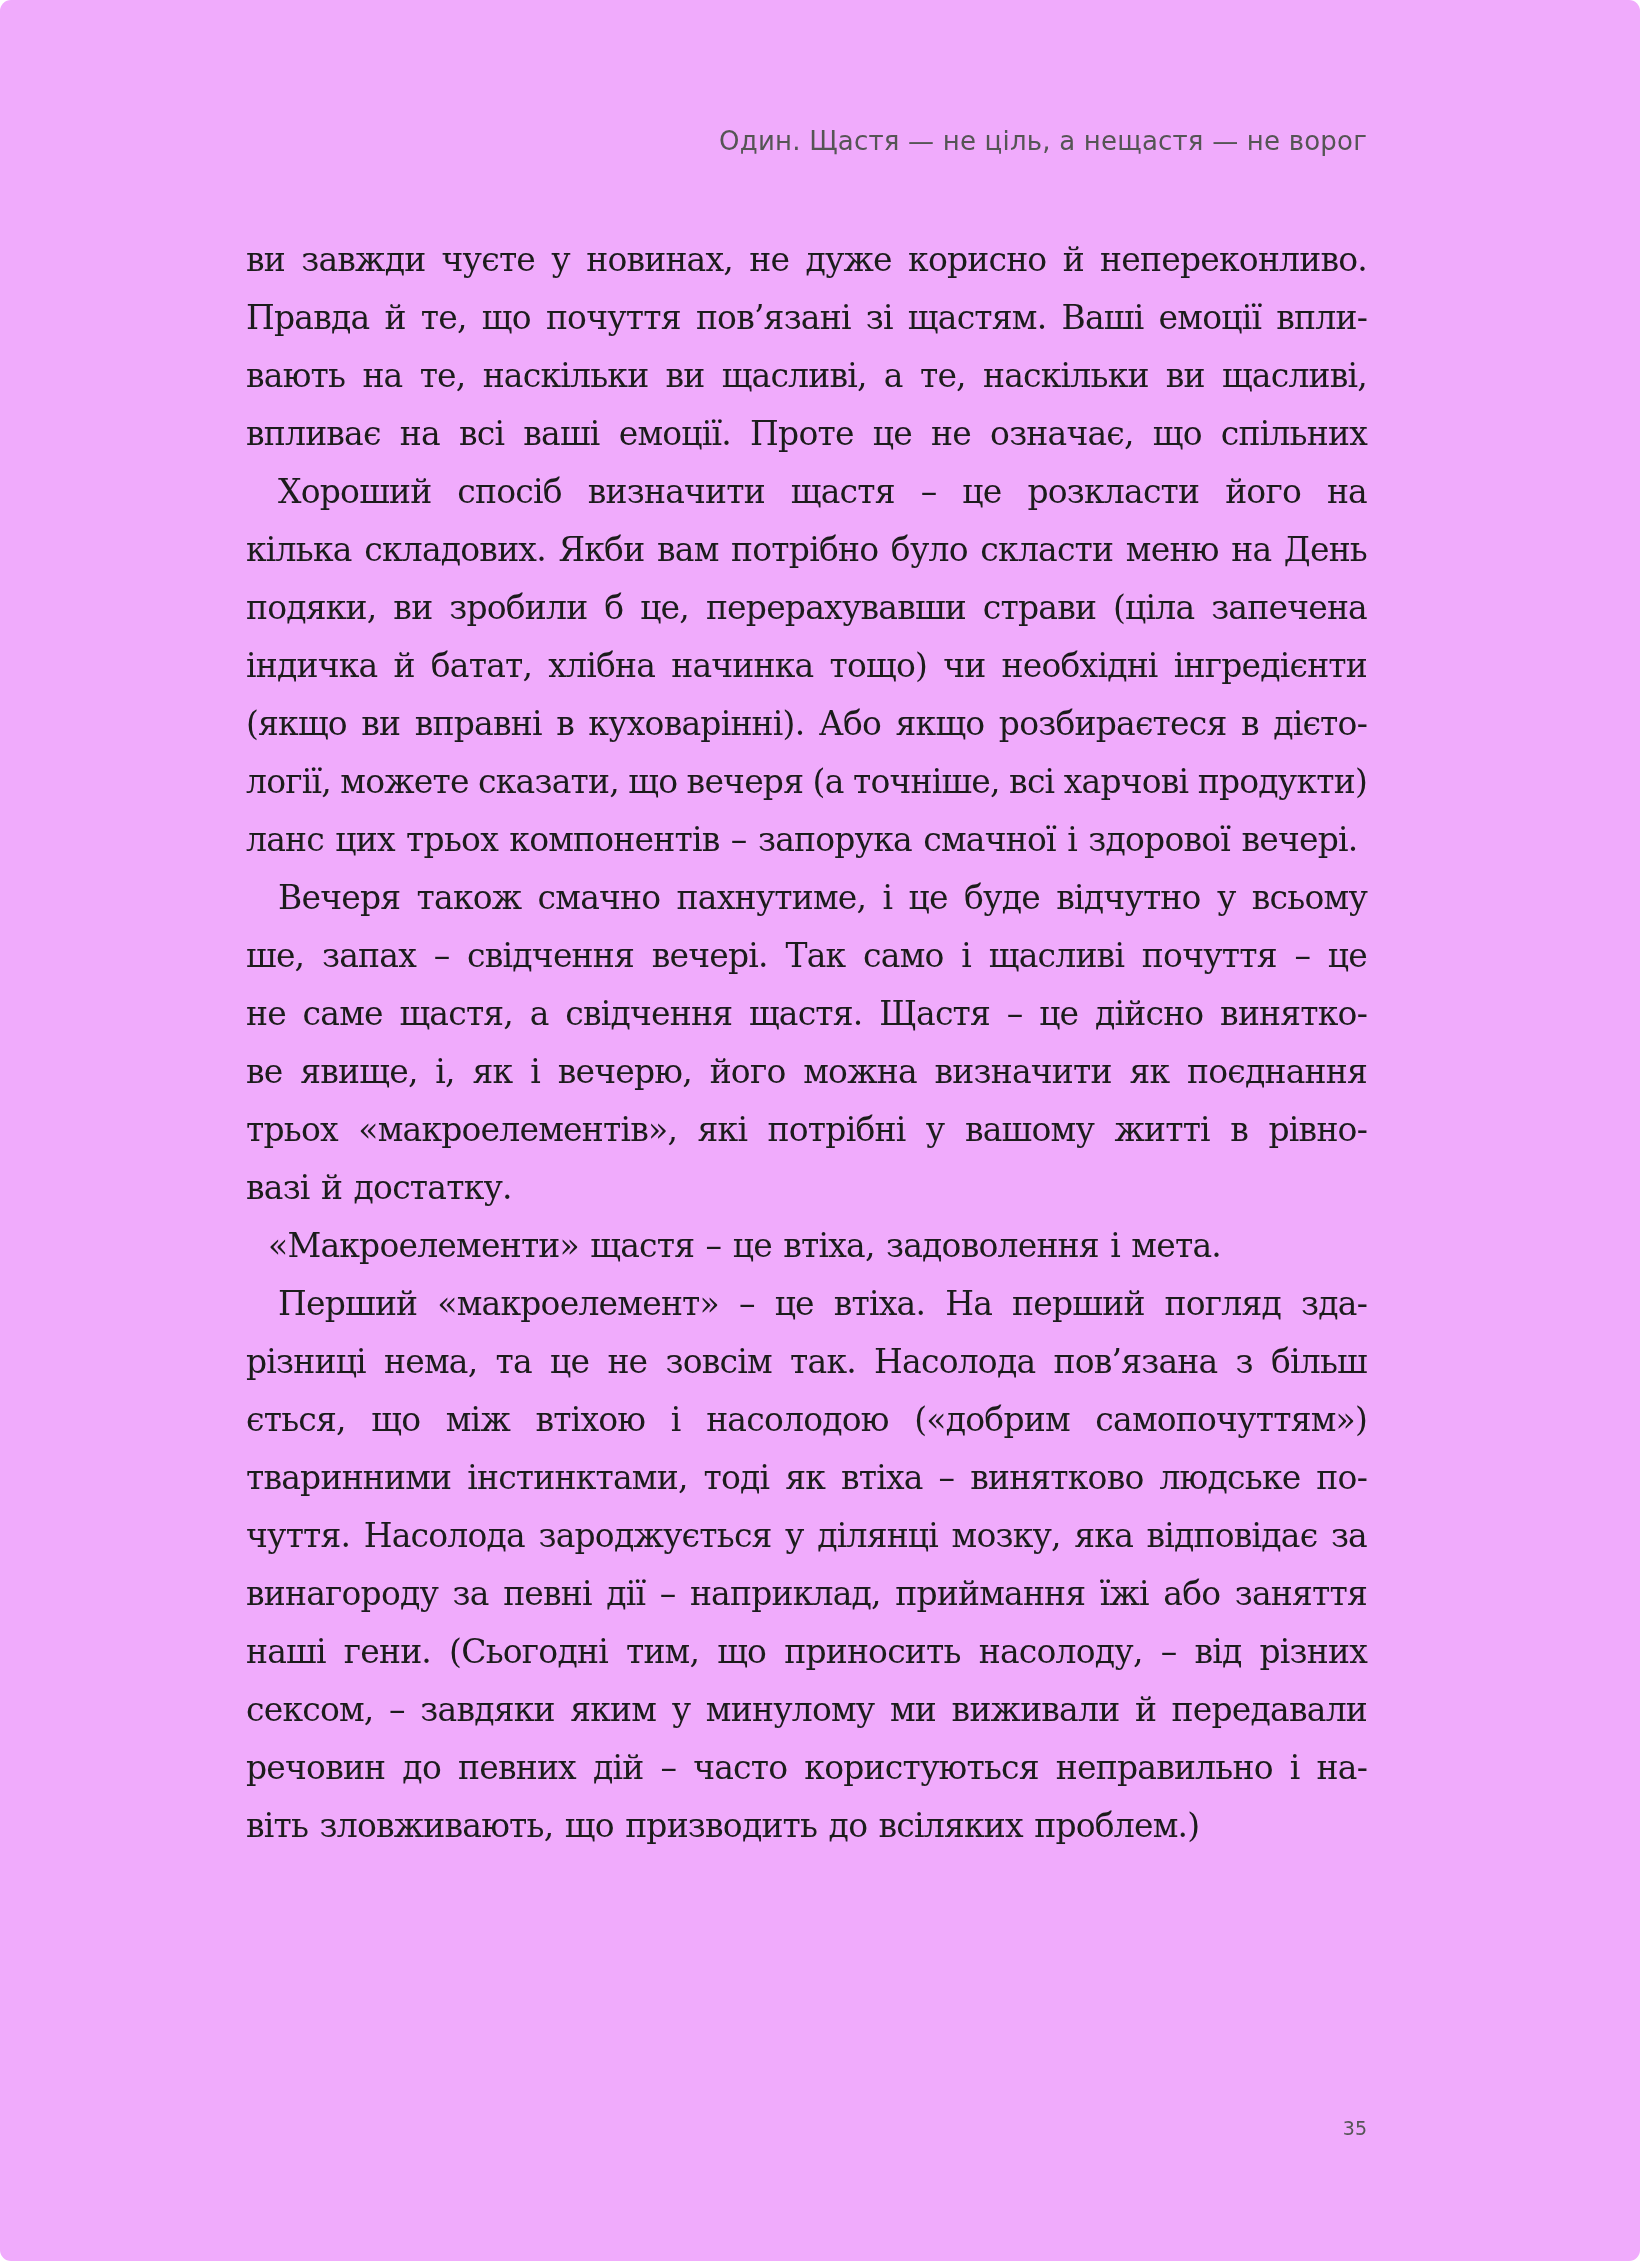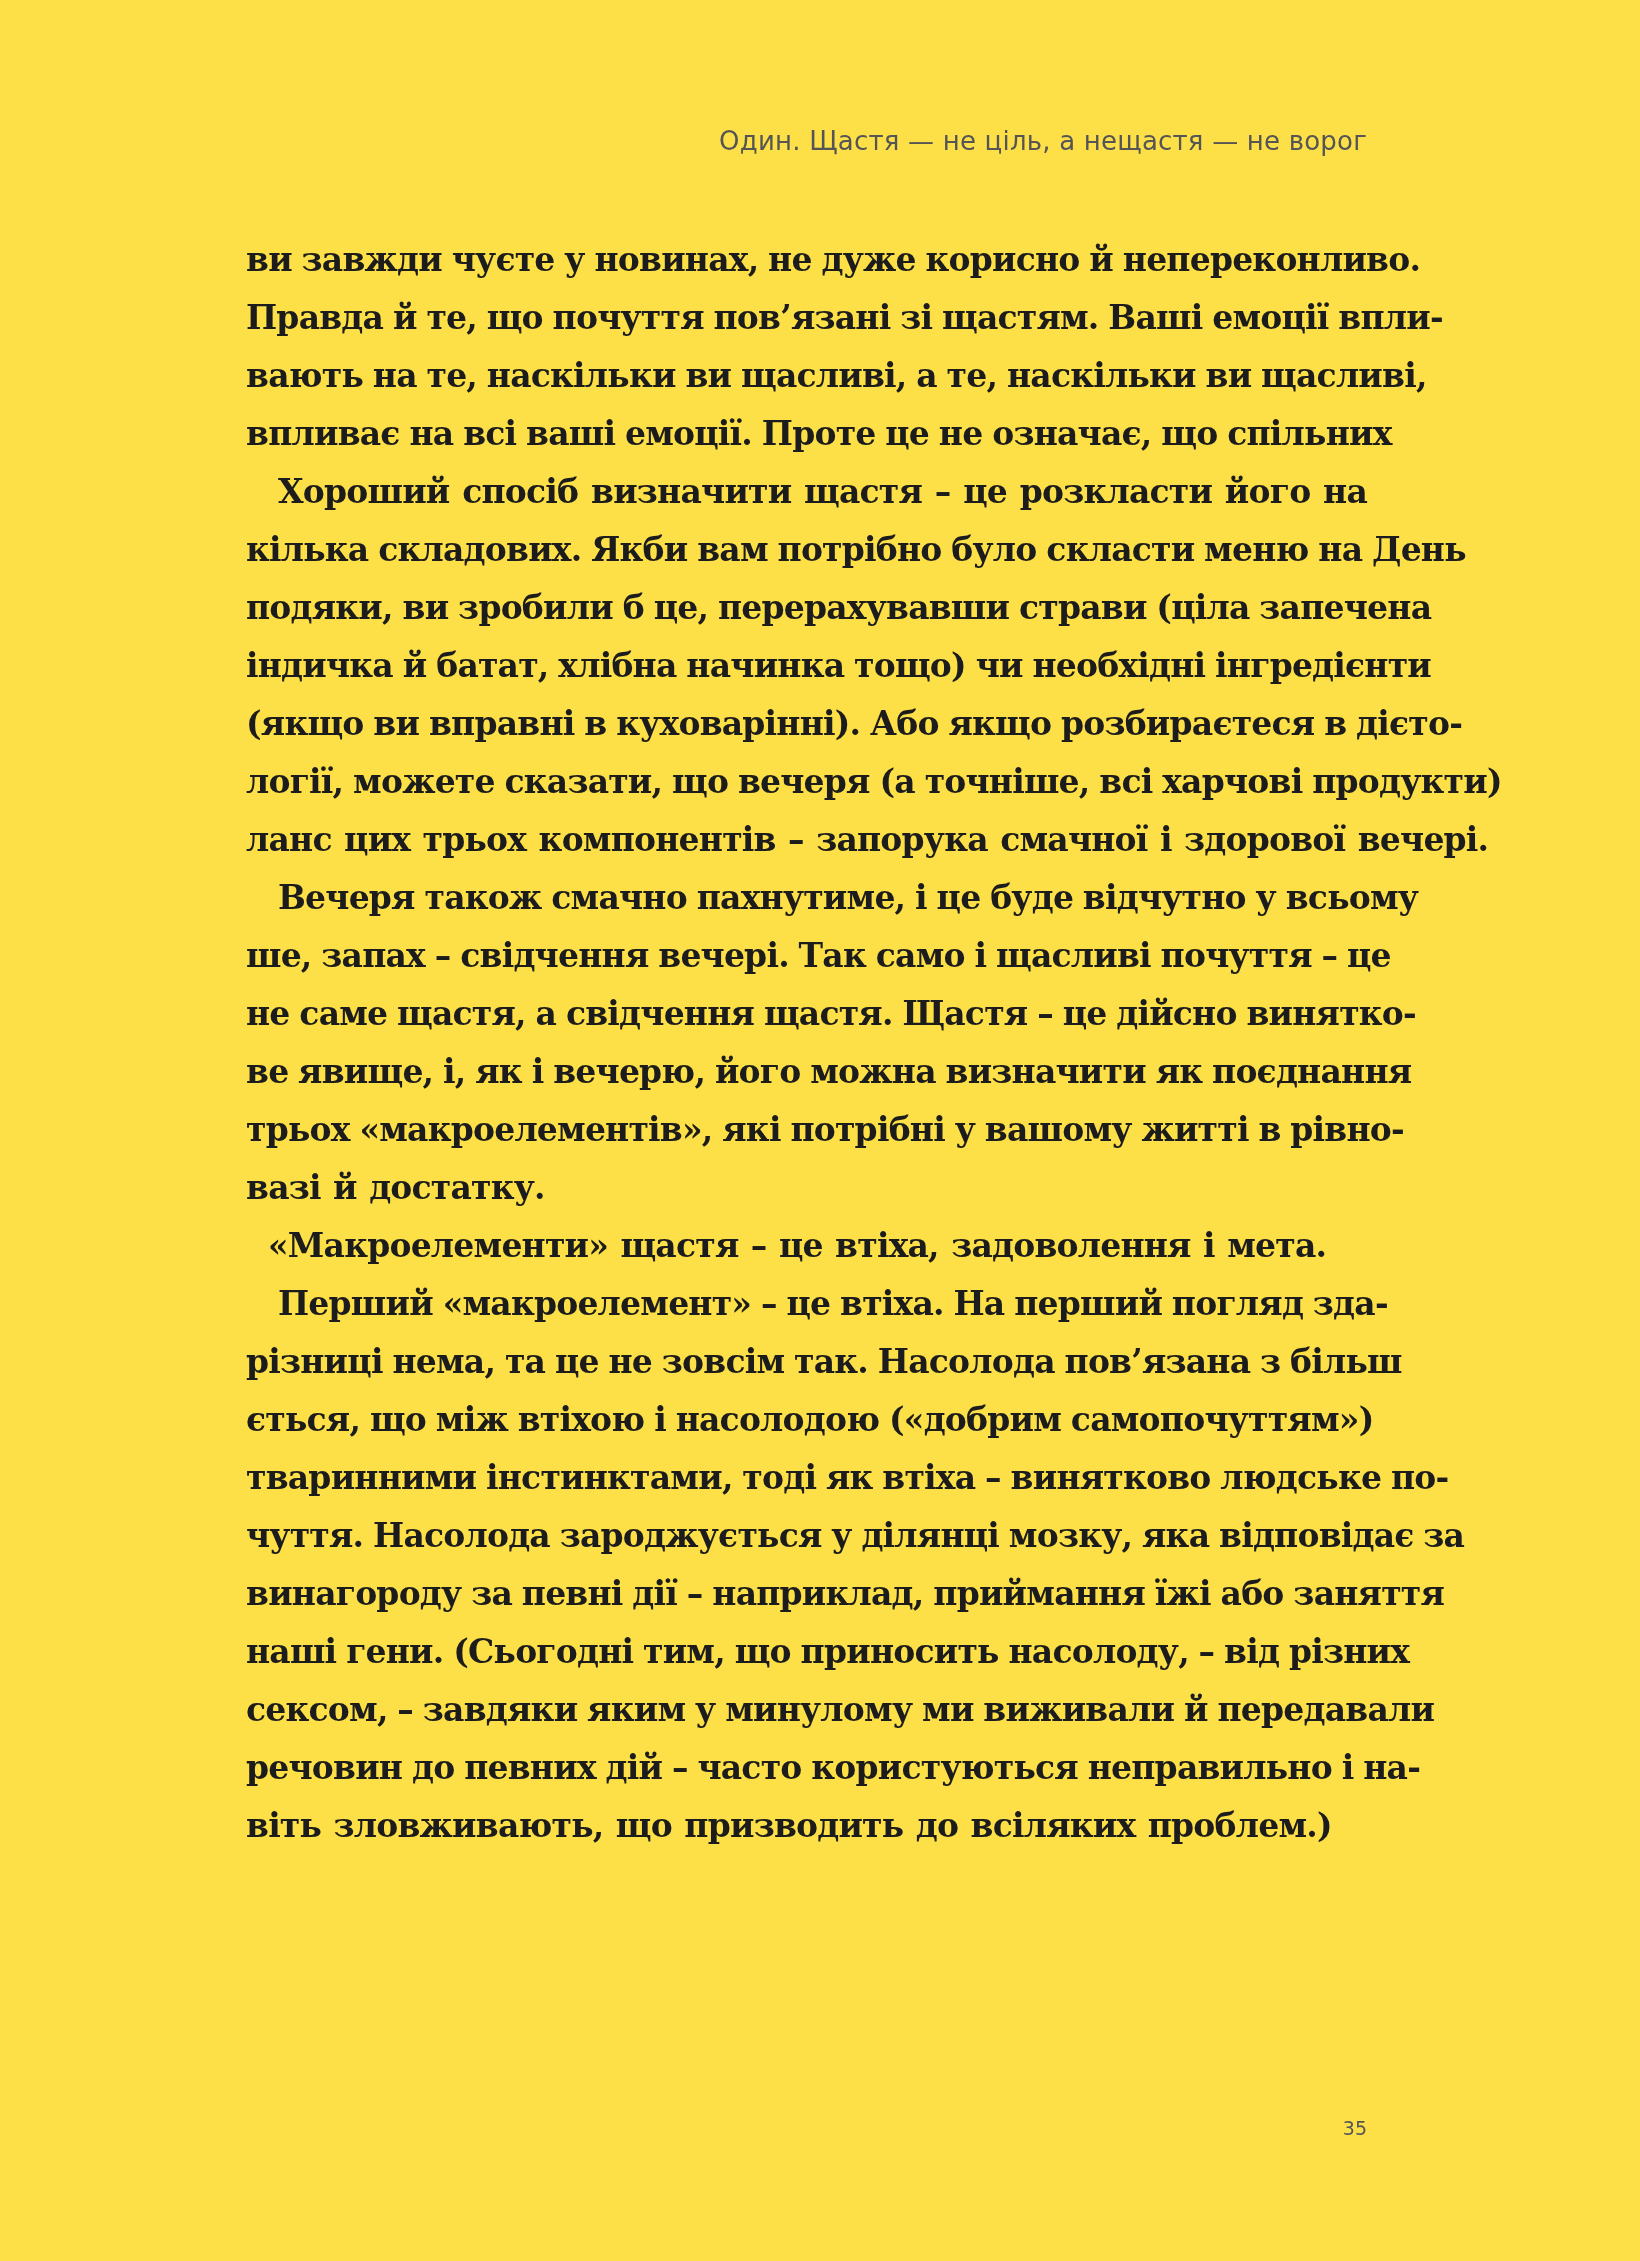--- a/index.html
+++ b/index.html
@@ -11,21 +11,22 @@
     width: 1640px;
     height: 2261px;
     position: relative;
     overflow: hidden;
   }
   .page {
     position: absolute;
     left: 0; top: 0;
     width: 1640px;
     height: 2261px;
-    background: #fde047;
+    background: #f0abfc;
+    border-radius: 11px;
   }
   .running-header {
     position: absolute;
     left: 246px;
     width: 1121px;
     top: 121px;
     text-align: right;
     font-family: "DejaVu Sans", sans-serif;
     font-size: 26px;
     line-height: 41px;
@@ -34,21 +35,20 @@
     white-space: nowrap;
   }
   .body-text {
     position: absolute;
     left: 246px;
     top: 231px;
     width: 1121px;
     font-family: "DejaVu Serif", serif;
     font-size: 33px;
     color: #1c1c1c;
-    font-weight: bold;
   }
   .line {
     height: 58px;
     line-height: 58px;
     white-space: nowrap;
     text-align: justify;
     text-align-last: justify;
     display: block;
     letter-spacing: -0.8px;
     word-spacing: -0.9px;

